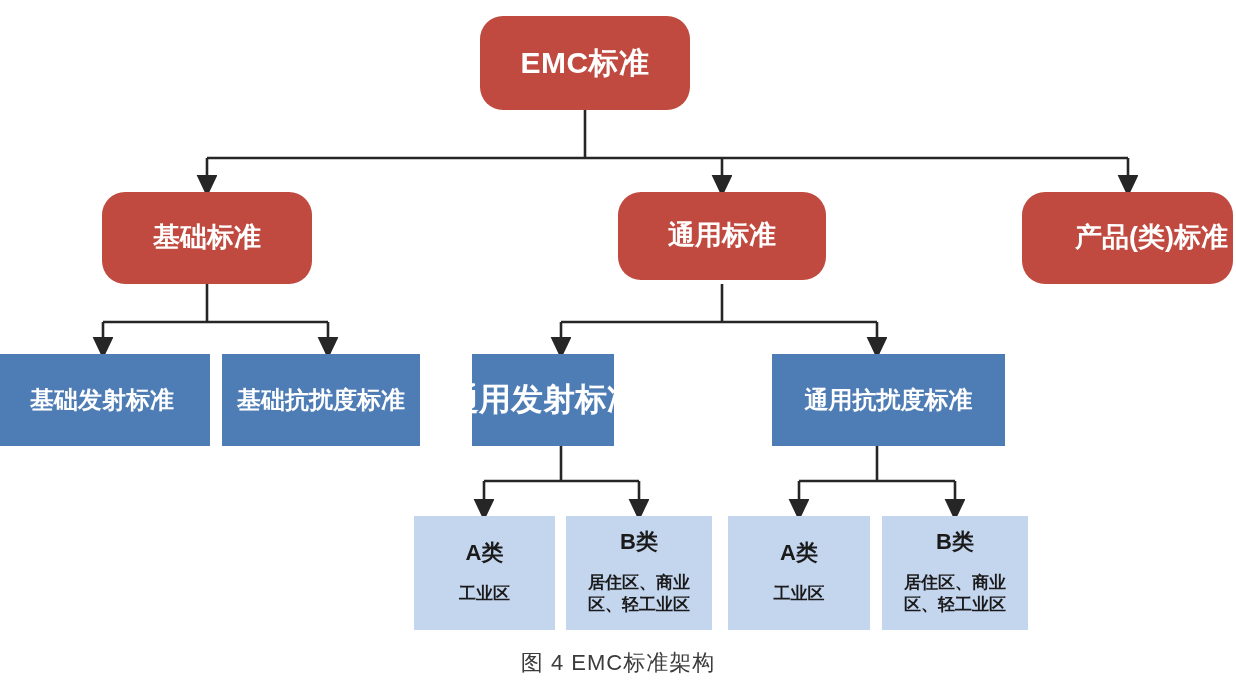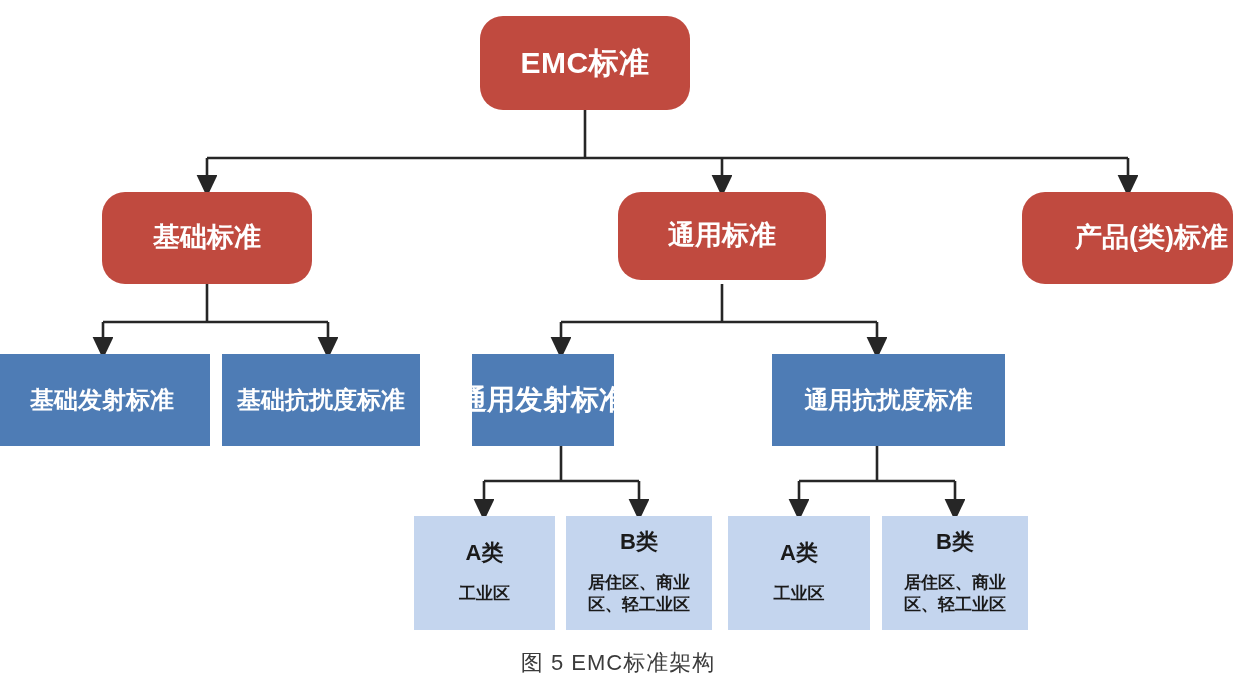--- a/index.html
+++ b/index.html
@@ -82,21 +82,21 @@
   #node-basic-emission {
     left: -6px; top: 354px; width: 216px; height: 92px;
     font-size: 24px;
   }
   #node-basic-immunity {
     left: 222px; top: 354px; width: 198px; height: 92px;
     font-size: 24px;
   }
   #node-generic-emission {
     left: 472px; top: 354px; width: 142px; height: 92px;
-    font-size: 28px;
+    font-size: 32px;
     justify-content: center;
   }
   #node-generic-immunity {
     left: 772px; top: 354px; width: 233px; height: 92px;
     font-size: 24px;
   }
   #node-ge-a {
     left: 414px; top: 516px; width: 141px; height: 114px;
   }
   #node-ge-b {
@@ -219,15 +219,15 @@
     <span class="node-label">A类</span>
     <span class="node-sub">工业区</span>
   </div>
   <div class="node lightblue cls" id="node-gi-b">
     <span class="node-label">B类</span>
     <span class="node-sub">居住区、商业区、轻工业区</span>
   </div>
 
   <div class="wm"></div>
 
-  <div id="caption">图 5  EMC标准架构</div>
+  <div id="caption">图 4  EMC标准架构</div>
 
 </div>
 
 </body></html>

